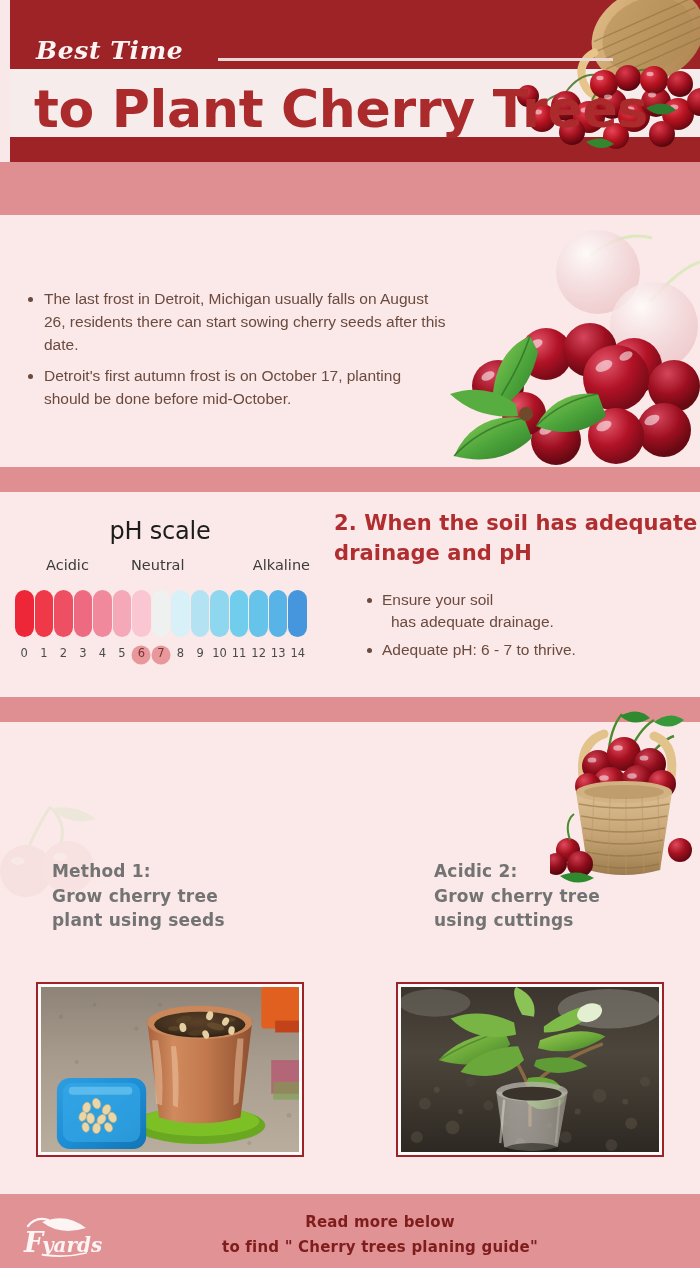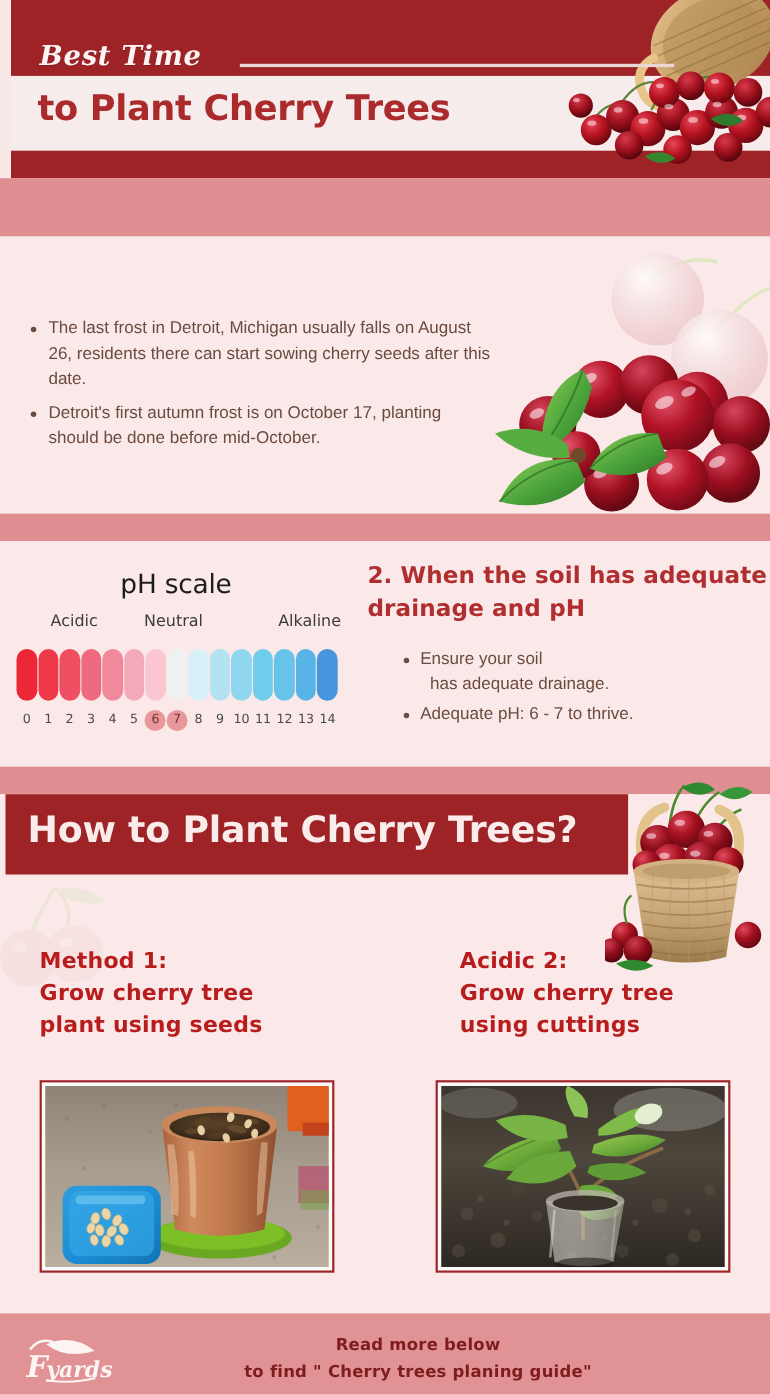--- a/index.html
+++ b/index.html
@@ -43,21 +43,21 @@
   .header-rule {
     position: absolute; left: 208px; top: 58px;
     width: 395px; height: 3px;
     background: #e9d7d6;
     z-index: 4;
   }
   .header-title {
     position: absolute; left: 24px; top: 79px;
     color: #ab2a2c;
     font-family: "DejaVu Sans", sans-serif;
-    font-size: 32px;
+    font-size: 52px;
     font-weight: 700;
     letter-spacing: -0.3px;
     z-index: 5;
     white-space: nowrap;
   }
 
   
   .hdr-art { position: absolute; right: -6px; top: -4px; width: 220px; height: 166px; z-index: 3; }
 
   
@@ -250,27 +250,28 @@
   .ghost-cherries {
     position: absolute; left: -8px; top: 795px;
     width: 130px; height: 120px;
     z-index: 2;
     opacity: .45;
   }
 
   
   .method {
     position: absolute;
-    color: #b91c1c;
+    color: #737373;
     font-family: "DejaVu Sans", sans-serif;
-    font-size: 20px;
+    font-size: 17px;
     font-weight: 700;
     line-height: 1.45;
     letter-spacing: 0.2px;
     z-index: 6;
+    margin-left: 16px;
   }
   .method-1 { left: 36px; top: 859px; }
   .method-2 { left: 418px; top: 859px; }
 
   
   .photo-frame {
     position: absolute;
     top: 982px;
     width: 268px; height: 175px;
     border: 2px solid #9e2327;
@@ -532,23 +533,20 @@
       <path d="M58 12 q20 18 8 44" stroke="#bcd9a2" stroke-width="3" fill="none"></path>
       <path d="M58 12 q-14 22 -22 42" stroke="#bcd9a2" stroke-width="3" fill="none"></path>
       <path d="M58 14 q24 -6 46 10 q-24 8 -46 -10Z" fill="#c3dcae"></path>
       <circle cx="34" cy="76" r="26" fill="#e9c3c6"></circle>
       <circle cx="76" cy="72" r="26" fill="#eec9cc"></circle>
       <ellipse cx="26" cy="66" rx="7" ry="4" fill="#fff" opacity=".6"></ellipse>
       <ellipse cx="68" cy="62" rx="7" ry="4" fill="#fff" opacity=".6"></ellipse>
     </g>
   </svg>
 
-  <div class="banner">
-    <div class="banner-title">How to Plant Cherry Trees?</div>
-  </div>
 
   <svg class="basket-art" viewBox="0 0 148 190">
     <defs>
       <linearGradient id="bsk2" x1="0" y1="0" x2="0" y2="1">
         <stop offset="0%" stop-color="#ddc094"></stop>
           <stop offset="55%" stop-color="#c4a273"></stop>
           <stop offset="100%" stop-color="#9c7c4f"></stop>
       </linearGradient>
       <radialGradient id="ch3" cx="34%" cy="28%" r="70%">
         <stop offset="0%" stop-color="#e04a5d"></stop>

